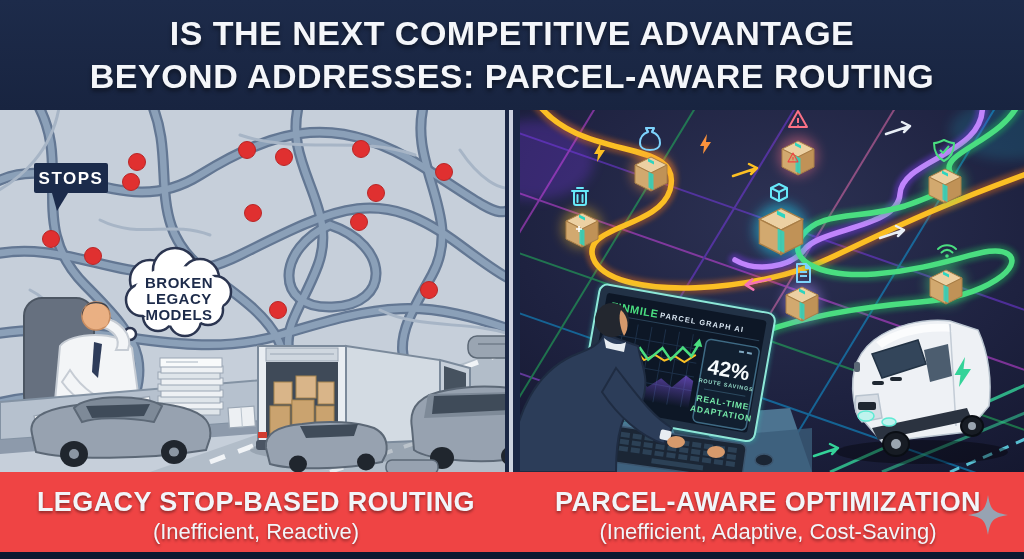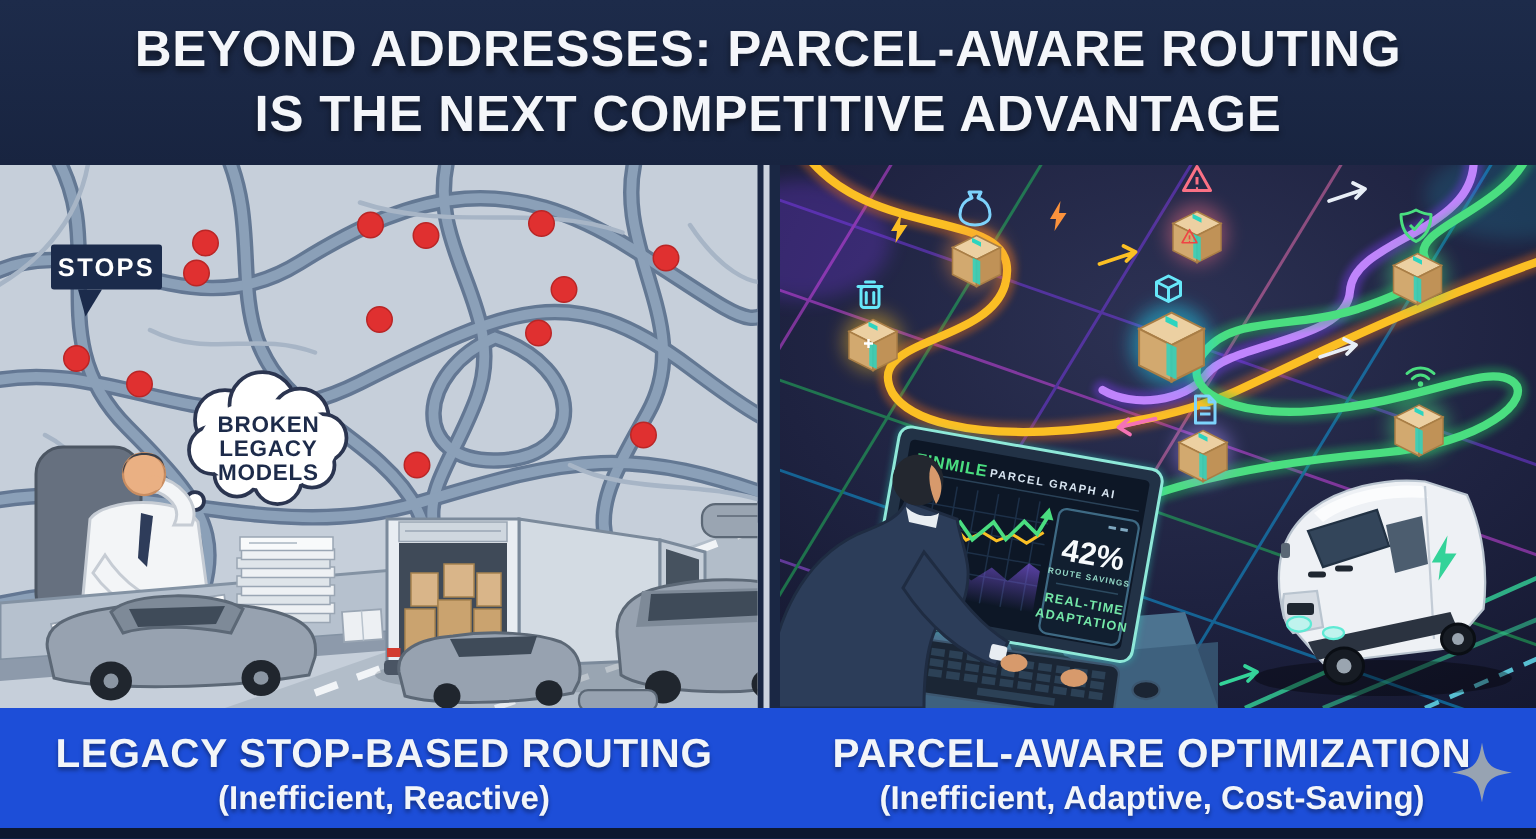--- a/index.html
+++ b/index.html
@@ -11,45 +11,45 @@
   .banner .line{color:#f4f6fa;font-weight:800;font-size:34px;line-height:43px;
     letter-spacing:.5px;text-shadow:0 3px 4px rgba(0,0,0,.45);white-space:nowrap;}
   
   .main{display:flex;height:362px;position:relative;gap:15px;}
   .panel{width:512px;height:362px;position:relative;overflow:hidden;}
   .panel svg{display:block;width:512px;height:362px;}
   .panel-left{background:#c6cfda;}
   .panel-right{background:#1d2138;}
   .divider{position:absolute;left:509px;top:0;width:4px;height:362px;background:#ccd3df;z-index:6;}
   
-  .footer{height:87px;background:#1d4ed8;display:flex;position:relative;}
+  .footer{height:87px;background:#ef4444;display:flex;position:relative;}
   .footer:after{content:"";position:absolute;left:0;bottom:0;width:100%;height:7px;background:#0d1830;}
   .cap{width:512px;display:flex;flex-direction:column;align-items:center;justify-content:center;
     position:relative;color:#f2f5f9;text-shadow:0 2px 3px rgba(0,0,0,.4);}
   .cap-h{font-size:27px;font-weight:800;letter-spacing:.4px;line-height:31px;}
-  .cap-s{font-size:22px;font-weight:700;line-height:27px;}
+  .cap-s{font-size:22px;font-weight:400;line-height:27px;}
   .sparkle{position:absolute;right:14px;top:20px;}
   
   text{font-family:"Liberation Sans",sans-serif;}
   .t-stops{font-weight:800;font-size:17px;fill:#ffffff;letter-spacing:1.5px;}
   .t-bubble{font-weight:800;font-size:15px;fill:#1d2b4a;letter-spacing:.5px;}
   .t-brand{font-weight:800;font-size:11px;fill:#4ade80;letter-spacing:.6px;}
   .t-app{font-weight:700;font-size:7.5px;fill:#d7e4f0;letter-spacing:1.1px;}
   .t-stat{font-weight:800;font-size:21px;fill:#f6fafc;}
   .t-statlab{font-weight:700;font-size:5.5px;fill:#93d8c6;letter-spacing:.8px;}
   .t-status{font-weight:800;font-size:8.5px;fill:#74e8a8;letter-spacing:.8px;}
 </style>
 </head>
 <body>
 
 <div class="stage">
 
   <div class="banner">
+    <div class="line">IS THE NEXT COMPETITIVE ADVANTAGE</div>
     <div class="line">BEYOND ADDRESSES: PARCEL-AWARE ROUTING</div>
-    <div class="line">IS THE NEXT COMPETITIVE ADVANTAGE</div>
   </div>
 
   <div class="main">
 
     <div class="panel panel-left">
       <svg viewBox="0 0 512 362">
         <defs>
           <path id="L1" d="M-10,75 C60,35 120,115 200,65 S340,5 420,55 S500,115 525,85"></path>
           <path id="L2" d="M-10,145 C80,125 140,195 240,145 S380,75 460,135 S515,165 525,155"></path>
           <path id="L3" d="M35,-10 C75,55 25,115 85,175 S155,255 115,330"></path>

